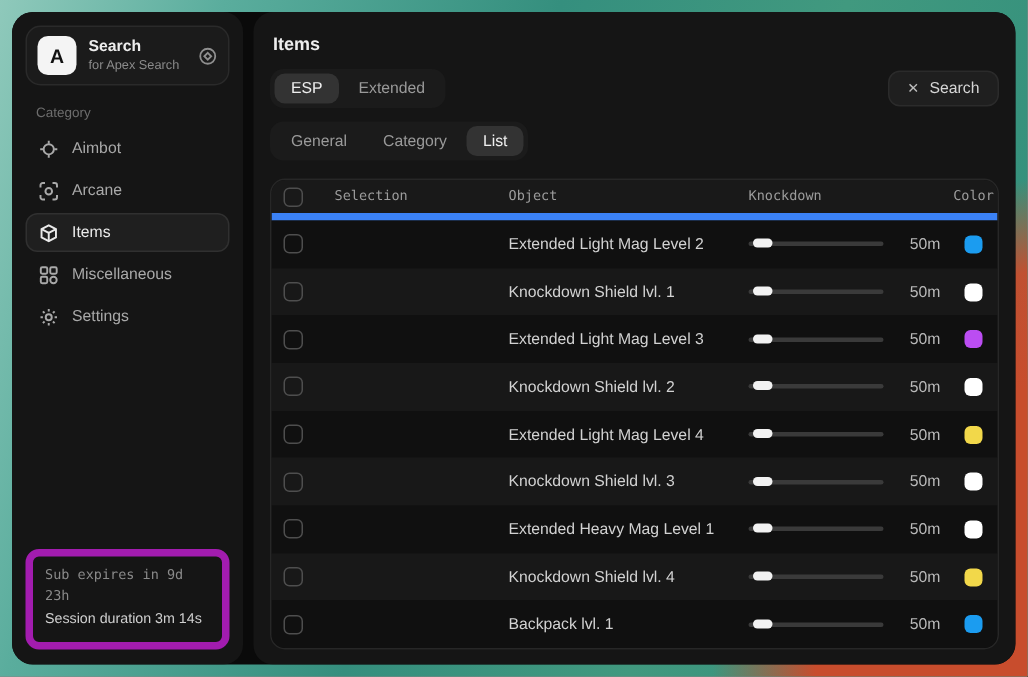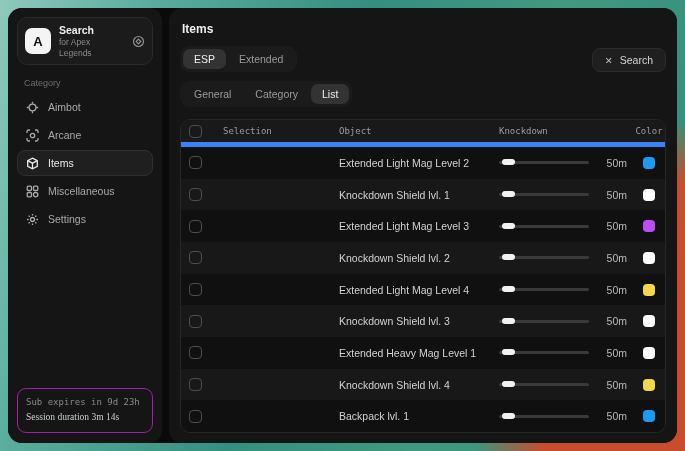--- a/index.html
+++ b/index.html
@@ -37,31 +37,31 @@
   .nav { display:flex; flex-direction:column; gap:2px; }
   .nav-item {
     display:flex; align-items:center; gap:9px; height:26px; padding:0 8px;
     border-radius:8px; color:#a9a9a9; font-size:10.5px; border:1px solid transparent;
     cursor:default;
   }
   .nav-item.active { background:#1f1f1f; border-color:#303030; color:#e9e9e9; }
   .nav-item .ico { display:flex; width:13px; height:13px; }
   .spacer { flex:1; }
   .footer-card {
-    border:1px solid #a21caf; border-radius:9px; padding:7px 8px; line-height:1.55;
+    border:5px solid #a21caf; border-radius:9px; padding:7px 8px; line-height:1.55;
   }
   .footer-line1 { font-family:"DejaVu Sans Mono", monospace; color:#8a8a8a; font-size:9px; }
-  .footer-line2 { color:#cfcfcf; font-size:9.5px;font-family:Liberation Serif, serif; }
+  .footer-line2 { color:#cfcfcf; font-size:9.5px; }
   
   .main {
     flex:1; height:100%; background:#151515; border-radius:13px;
     padding:12px 11px 10px 11px; display:flex; flex-direction:column; position:relative;
   }
   .page-title { color:#ededed; font-size:12px; font-weight:bold; margin:2px 0 10px 2px; }
-  .tab-row { display:flex; align-items:flex-end; margin-bottom:9px; }
+  .tab-row { display:flex; align-items:center; margin-bottom:9px; }
   .seg {
     display:inline-flex; background:#1b1b1b; border-radius:9px; padding:3px; gap:2px;
   }
   .seg-btn {
     border:none; background:transparent; color:#9a9a9a; font-size:10.5px;
     padding:4px 11px; border-radius:7px; font-family:inherit; cursor:default;
   }
   .seg-btn.active { background:#333333; color:#efefef; }
   .search-btn {
     margin-left:auto; display:flex; align-items:center; gap:7px;
@@ -109,21 +109,21 @@
 </head>
 <body>
 
 <div class="window">
 
   <aside class="sidebar">
     <div class="brand">
       <div class="logo">A</div>
       <div class="brand-text">
         <div class="brand-title">Search</div>
-        <div class="brand-sub">for Apex Legends</div>
+        <div class="brand-sub">for Apex Search</div>
       </div>
       <span class="pin">
         <svg width="13" height="13" viewBox="0 0 13 13" fill="none" stroke="currentColor" stroke-width="1.2">
           <circle cx="6.5" cy="6.5" r="5"></circle>
             <path d="M6.5 4.2 L8.8 6.5 L6.5 8.8 L4.2 6.5 Z"></path>
         </svg>
       </span>
     </div>
 
     <div class="section-label">Category</div>

